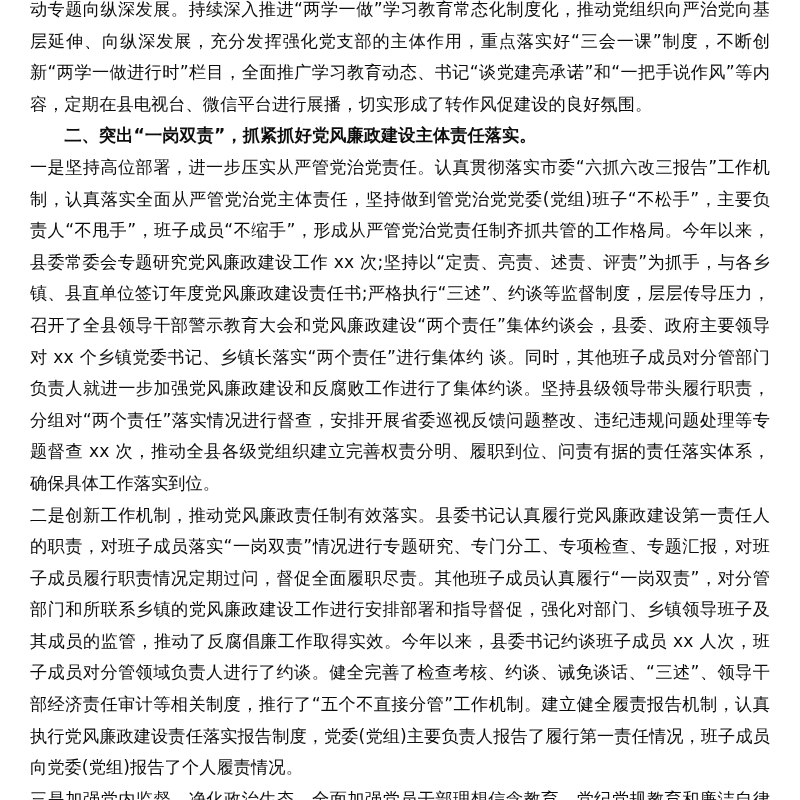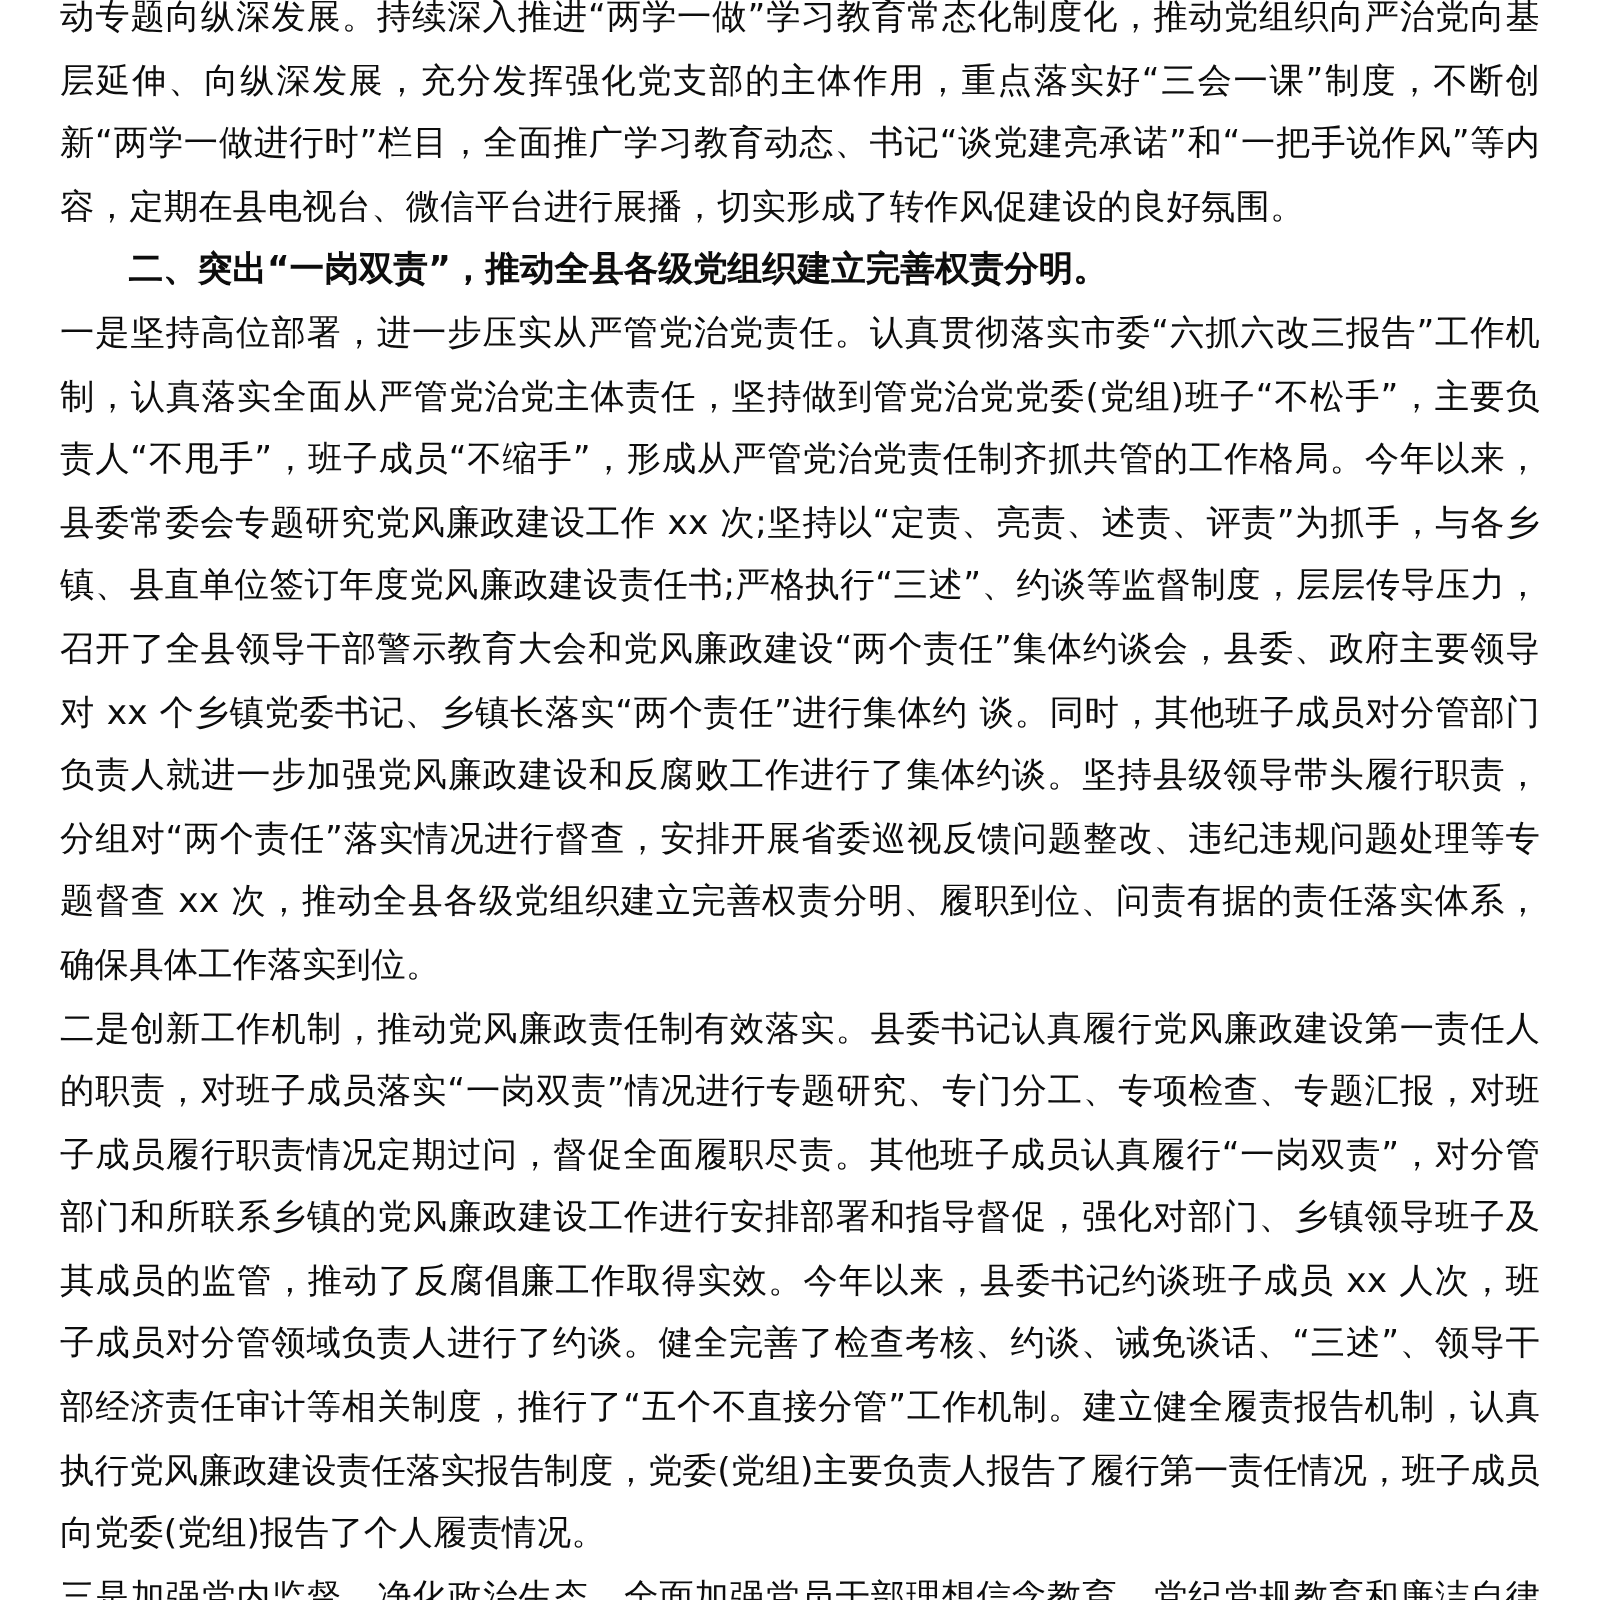--- a/index.html
+++ b/index.html
@@ -45,18 +45,18 @@
   .clip-bottom {
     
   }
 </style>
 </head>
 <body>
 
 <div class="page">
   <div class="doc-body">
     <p class="clip-top">动专题向纵深发展。持续深入推进“两学一做”学习教育常态化制度化，推动党组织向严治党向基层延伸、向纵深发展，充分发挥强化党支部的主体作用，重点落实好“三会一课”制度，不断创新“两学一做进行时”栏目，全面推广学习教育动态、书记“谈党建亮承诺”和“一把手说作风”等内容，定期在县电视台、微信平台进行展播，切实形成了转作风促建设的良好氛围。</p>
-    <p class="heading">二、突出“一岗双责”，推动全县各级党组织建立完善权责分明。</p>
+    <p class="heading">二、突出“一岗双责”，抓紧抓好党风廉政建设主体责任落实。</p>
     <p>一是坚持高位部署，进一步压实从严管党治党责任。认真贯彻落实市委“六抓六改三报告”工作机制，认真落实全面从严管党治党主体责任，坚持做到管党治党党委(党组)班子“不松手”，主要负责人“不甩手”，班子成员“不缩手”，形成从严管党治党责任制齐抓共管的工作格局。今年以来，县委常委会专题研究党风廉政建设工作 xx 次;坚持以“定责、亮责、述责、评责”为抓手，与各乡镇、县直单位签订年度党风廉政建设责任书;严格执行“三述”、约谈等监督制度，层层传导压力，召开了全县领导干部警示教育大会和党风廉政建设“两个责任”集体约谈会，县委、政府主要领导对 xx 个乡镇党委书记、乡镇长落实“两个责任”进行集体约 谈。同时，其他班子成员对分管部门负责人就进一步加强党风廉政建设和反腐败工作进行了集体约谈。坚持县级领导带头履行职责，分组对“两个责任”落实情况进行督查，安排开展省委巡视反馈问题整改、违纪违规问题处理等专题督查 xx 次，推动全县各级党组织建立完善权责分明、履职到位、问责有据的责任落实体系，确保具体工作落实到位。</p>
     <p>二是创新工作机制，推动党风廉政责任制有效落实。县委书记认真履行党风廉政建设第一责任人的职责，对班子成员落实“一岗双责”情况进行专题研究、专门分工、专项检查、专题汇报，对班子成员履行职责情况定期过问，督促全面履职尽责。其他班子成员认真履行“一岗双责”，对分管部门和所联系乡镇的党风廉政建设工作进行安排部署和指导督促，强化对部门、乡镇领导班子及其成员的监管，推动了反腐倡廉工作取得实效。今年以来，县委书记约谈班子成员 xx 人次，班子成员对分管领域负责人进行了约谈。健全完善了检查考核、约谈、诫免谈话、“三述”、领导干部经济责任审计等相关制度，推行了“五个不直接分管”工作机制。建立健全履责报告机制，认真执行党风廉政建设责任落实报告制度，党委(党组)主要负责人报告了履行第一责任情况，班子成员向党委(党组)报告了个人履责情况。</p>
     <p class="clip-bottom">三是加强党内监督，净化政治生态。全面加强党员干部理想信念教育、党纪党规教育和廉洁自律教育，督促全县各级党组织把学习贯彻习近平新时代中国特色社会主义思想和党的十九大精神持续作为首要政治任务，把党章党规党纪特别是“两准则、四条例”和《监察法》作为理论学习的必修课和“三会一课”必学内容，教育党员干部把党纪法规内化于心、外化于形。</p>
   </div>
 </div>
 
 </body></html>

